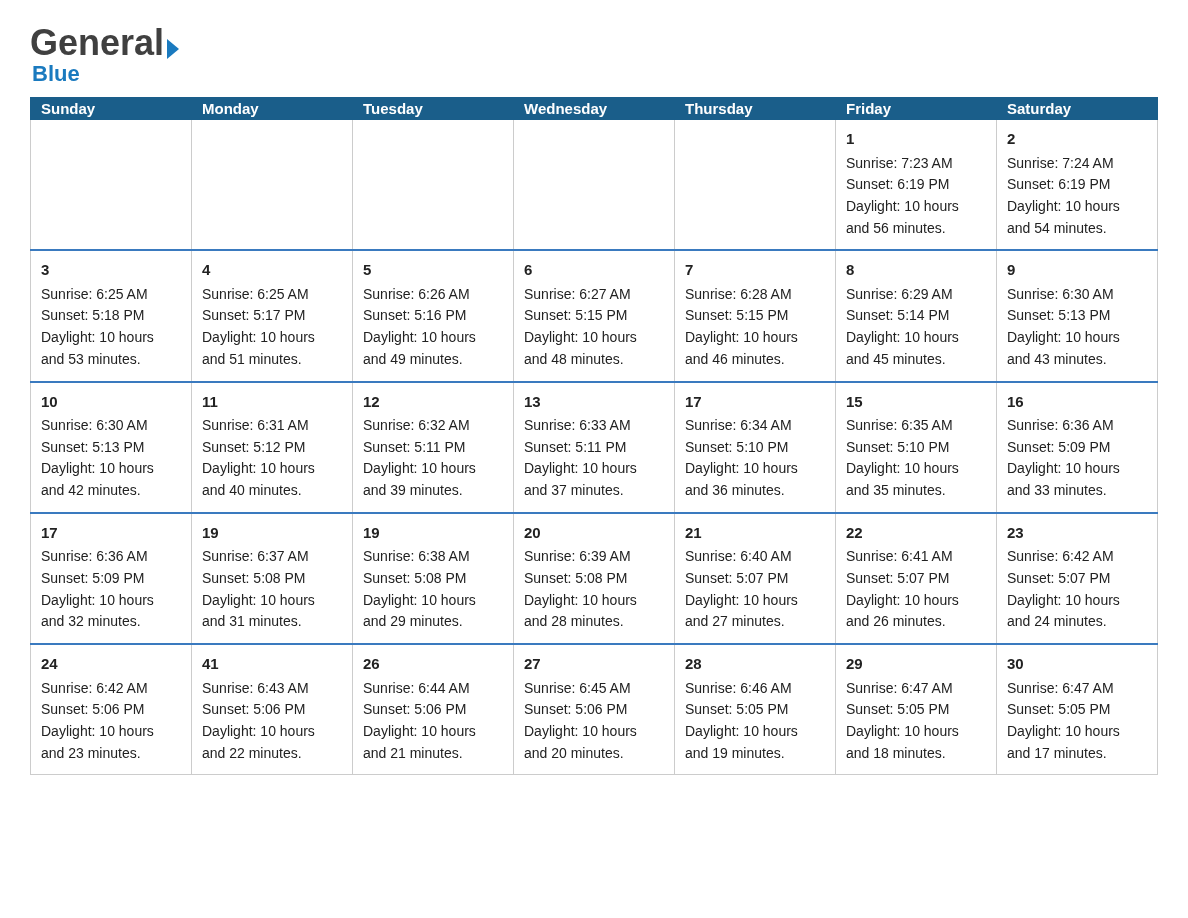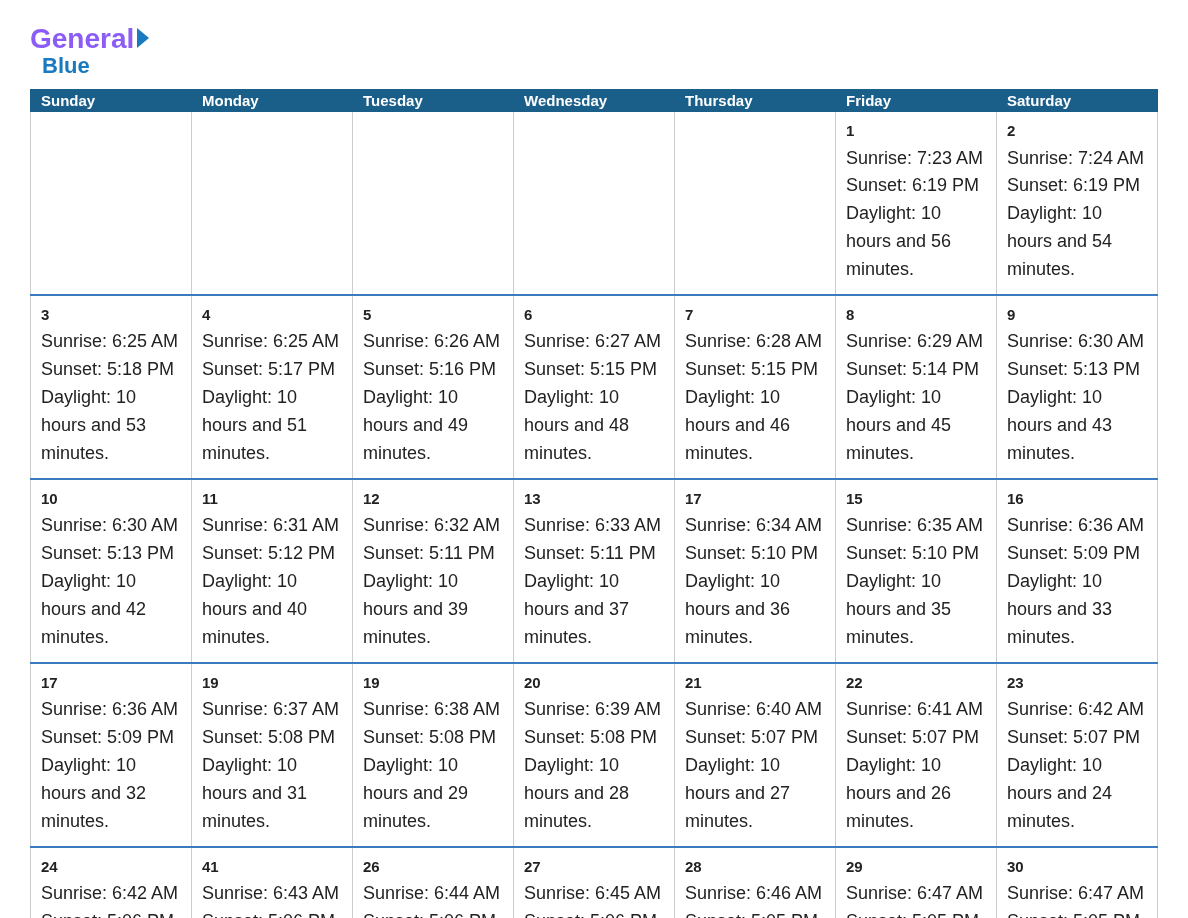--- a/index.html
+++ b/index.html
@@ -18,41 +18,41 @@
       margin-bottom: 10px;
     }
     .logo-area {
       display: flex;
       flex-direction: column;
       align-items: flex-start;
       padding-top: 5px;
     }
     .logo-text {
       display: flex;
-      align-items: center;
-      font-size: 28px;
-      font-weight: bold;
-      color: #8b5cf6;
+      align-items: flex-end;
+      font-size: 36px;
+      font-weight: bold;
+      color: #404040;
       line-height: 1;
     }
     .logo-flag {
       display: inline-block;
       width: 0;
       height: 0;
       border-left: 12px solid #1a7abf;
       border-top: 10px solid transparent;
       border-bottom: 10px solid transparent;
       margin-left: 3px;
       margin-bottom: 2px;
     }
     .logo-bottom {
       color: #1a7abf;
       font-size: 22px;
       font-weight: bold;
-      margin-left: 12px;
+      margin-left: 2px;
     }
     .title-area {
       text-align: right;
     }
     .month-title {
       font-size: 52px;
       font-weight: bold;
       color: #111;
       line-height: 1.1;
     }
@@ -87,21 +87,21 @@
       color: #222;
       background: #fff;
     }
     .day-number {
       font-size: 15px;
       font-weight: bold;
       display: block;
       margin-bottom: 2px;
     }
     .day-info {
-      font-size: 18px;
+      font-size: 14px;
       color: #222;
       line-height: 1.55;
     }
     .empty-cell {
       background: #f9f9f9;
     }
     tr:not(:last-child) td {
       border-bottom: 2px solid #3a7abf;
     }
   </style>

